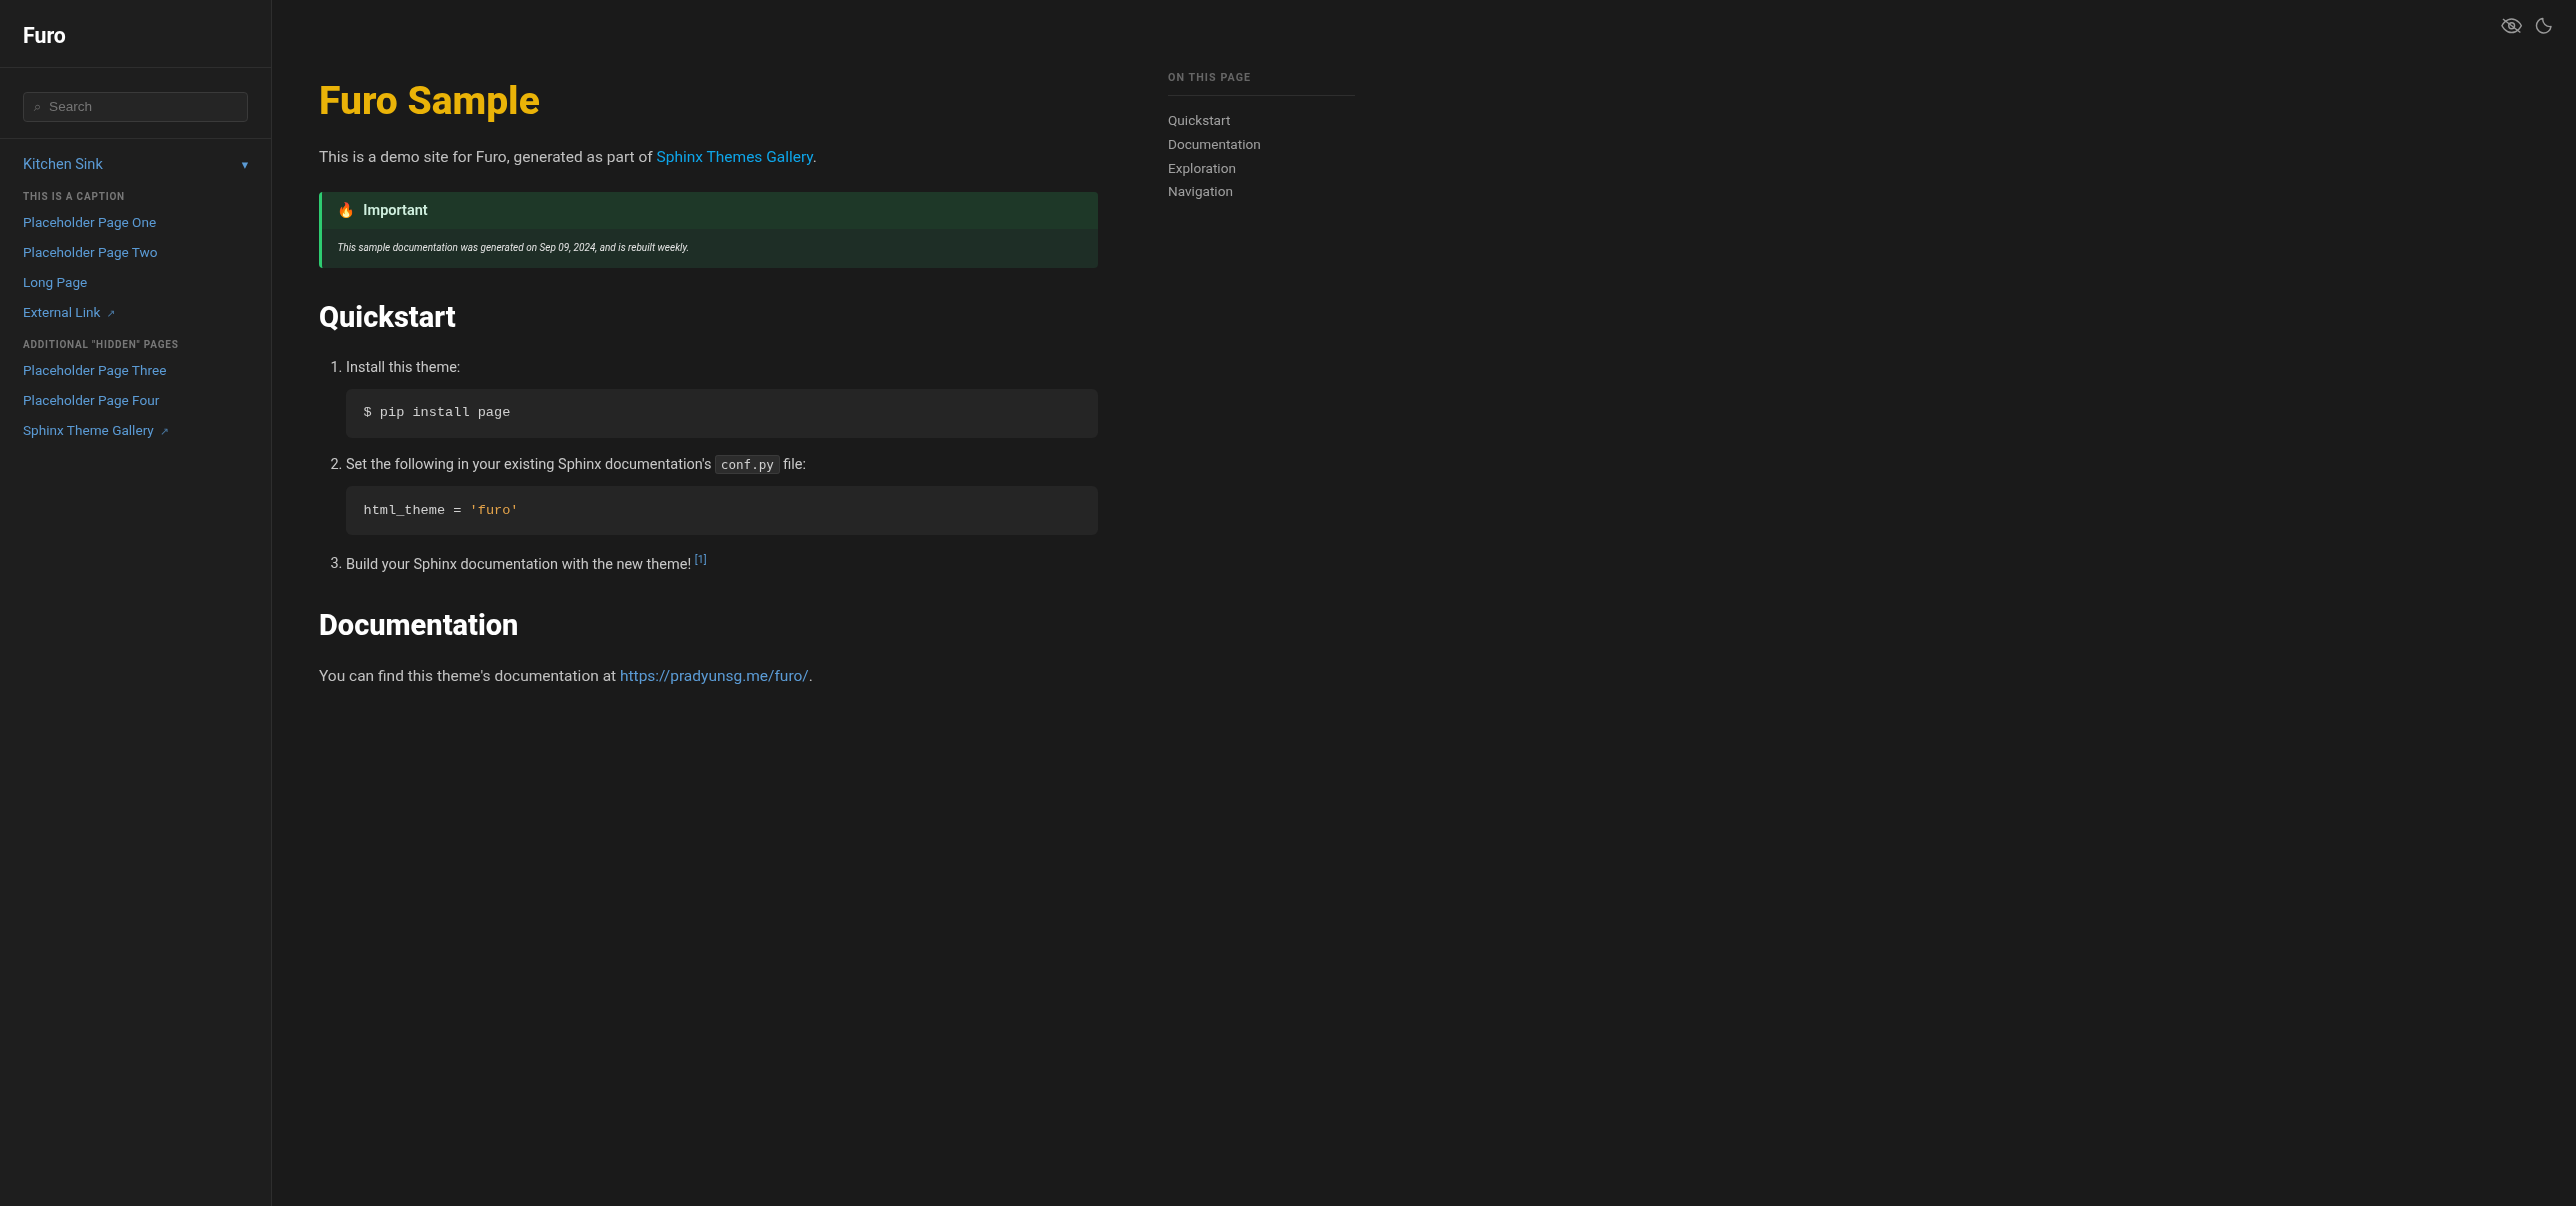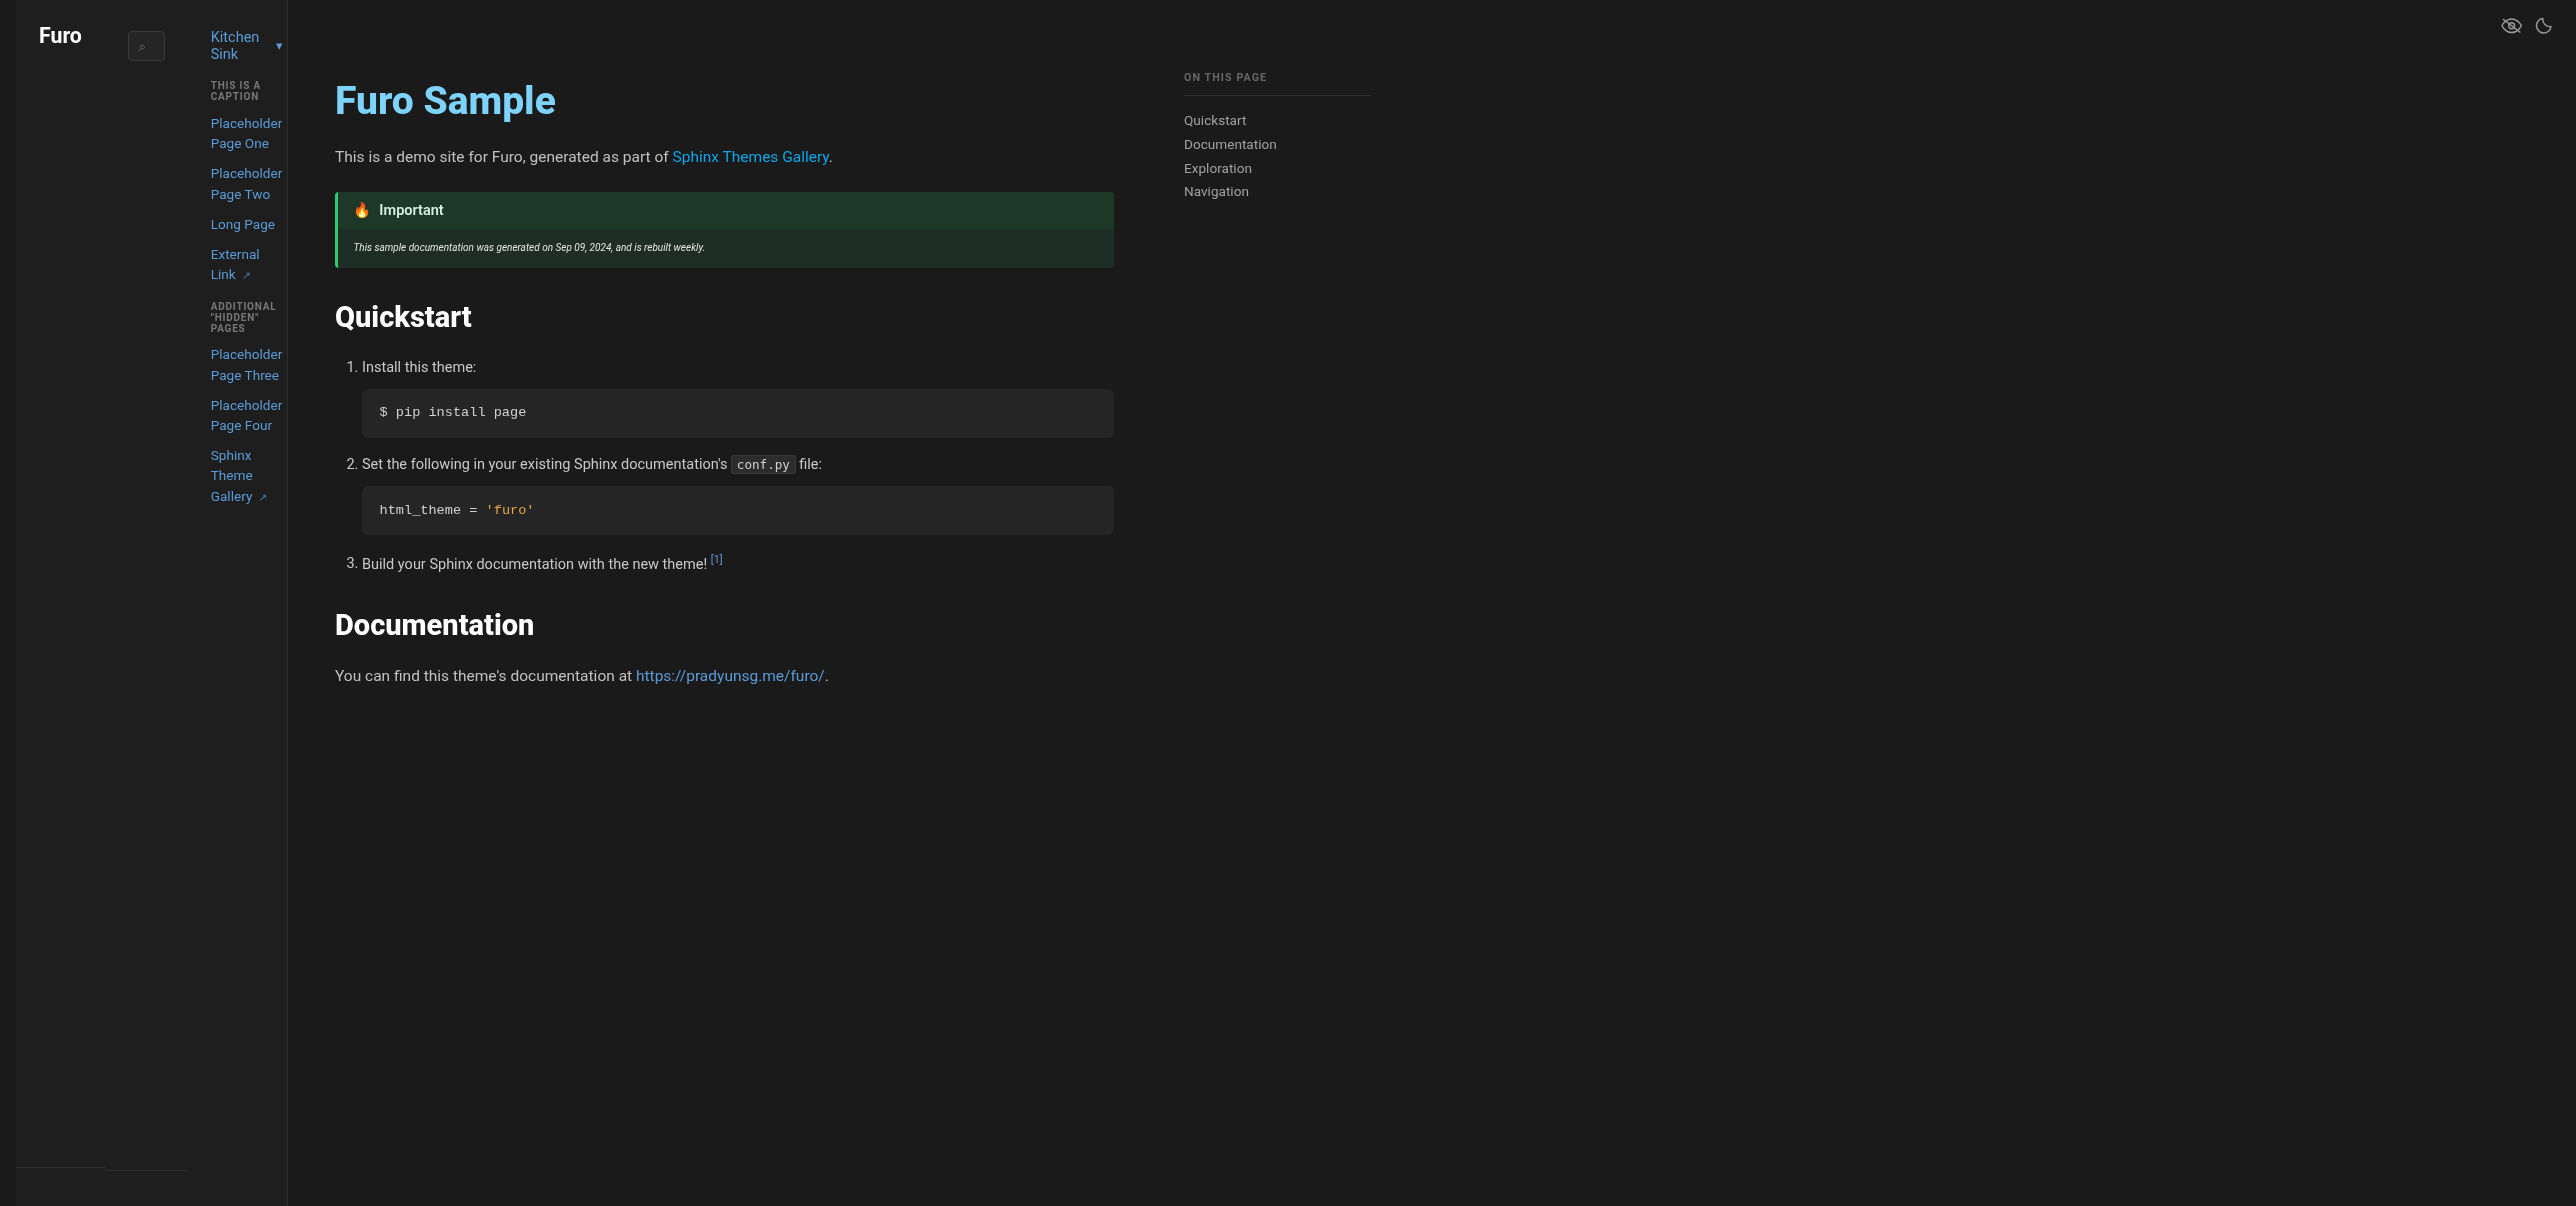--- a/index.html
+++ b/index.html
@@ -14,23 +14,22 @@
     }
 
     
     .sidebar {
       width: 272px;
       min-width: 272px;
       background: #1e1e1e;
       border-right: 1px solid #2e2e2e;
       padding: 23px 0;
       display: flex;
-      flex-direction: row;
+      flex-direction: column;
       overflow-y: auto;
-      margin-left: 16px;
     }
 
     .sidebar-brand {
       padding: 0 23px 19.4px 23px;
       border-bottom: 1px solid #2e2e2e;
       margin-bottom: 15.5px;
     }
 
     .sidebar-brand-name {
       color: #ffffff;
@@ -153,21 +152,21 @@
 
     .content {
       flex: 1;
       padding: 23px 47px 47px 47px;
       max-width: 873px;
     }
 
     .page-title {
       font-size: 39px;
       font-weight: 800;
-      color: #7dd3fc;
+      color: #eab308;
       margin-bottom: 19.4px;
       line-height: 1.2;
     }
 
     .intro-text {
       font-size: 15.5px;
       color: #c0c0c0;
       margin-bottom: 23px;
       line-height: 1.6;
     }

